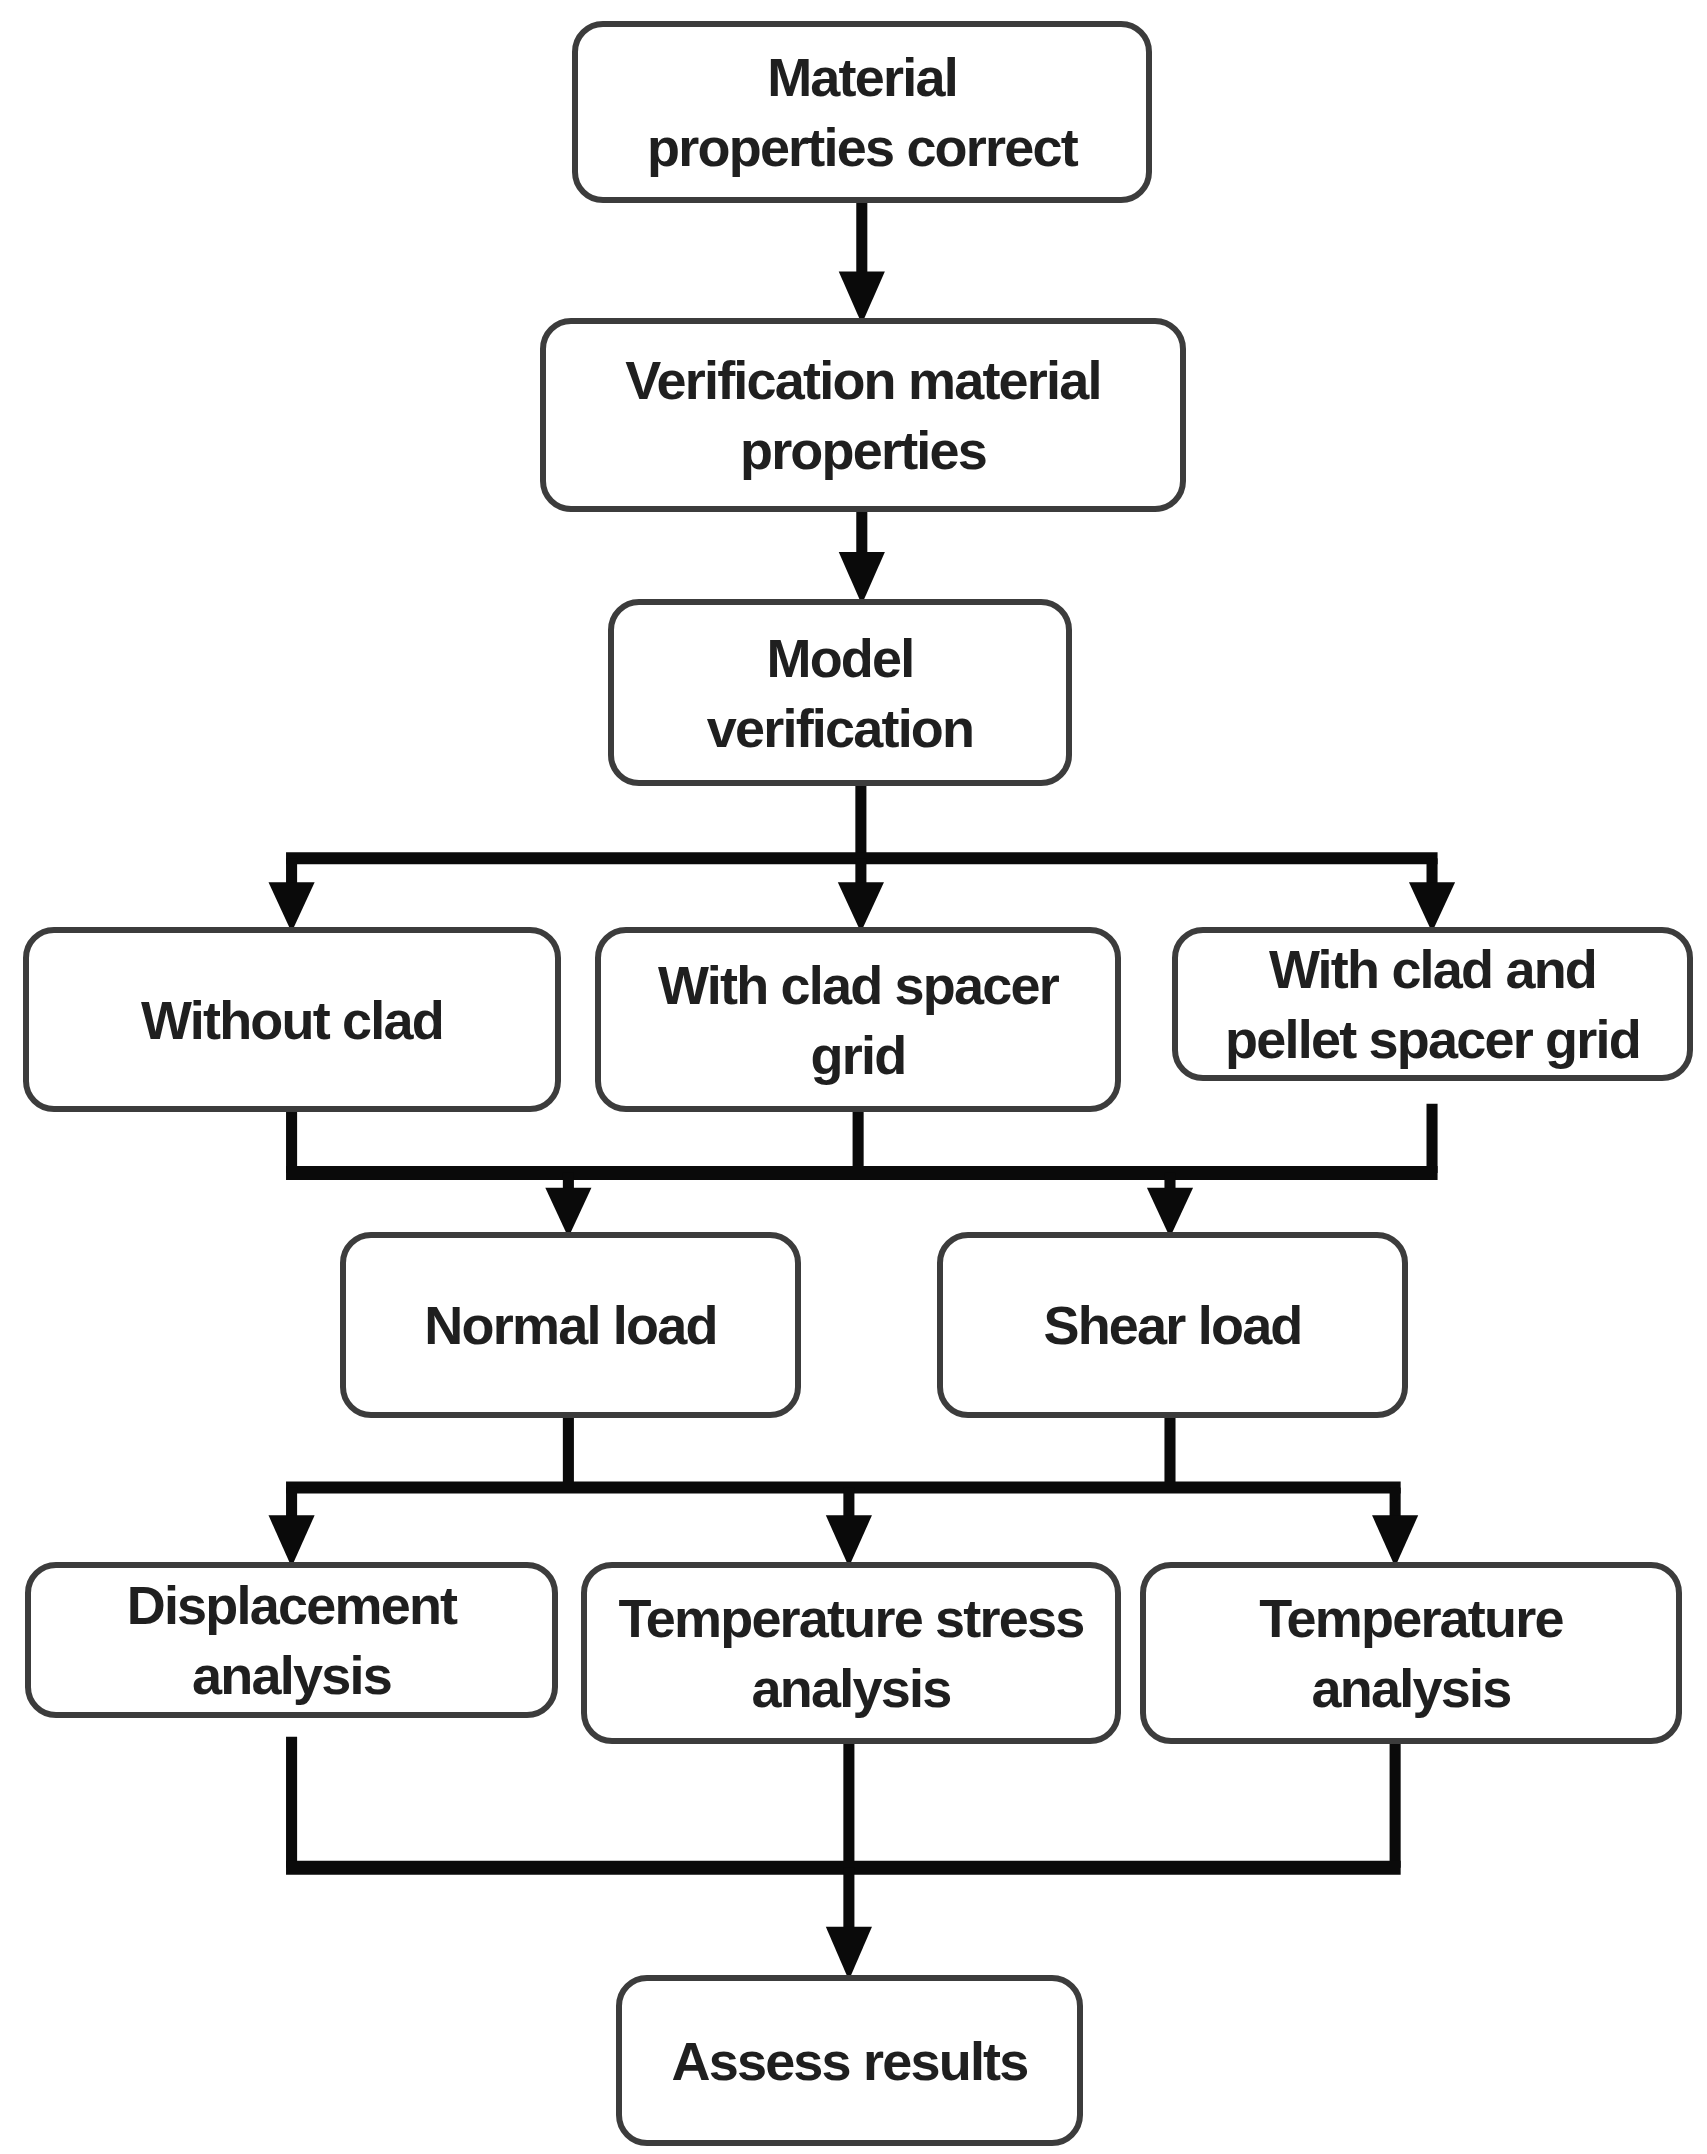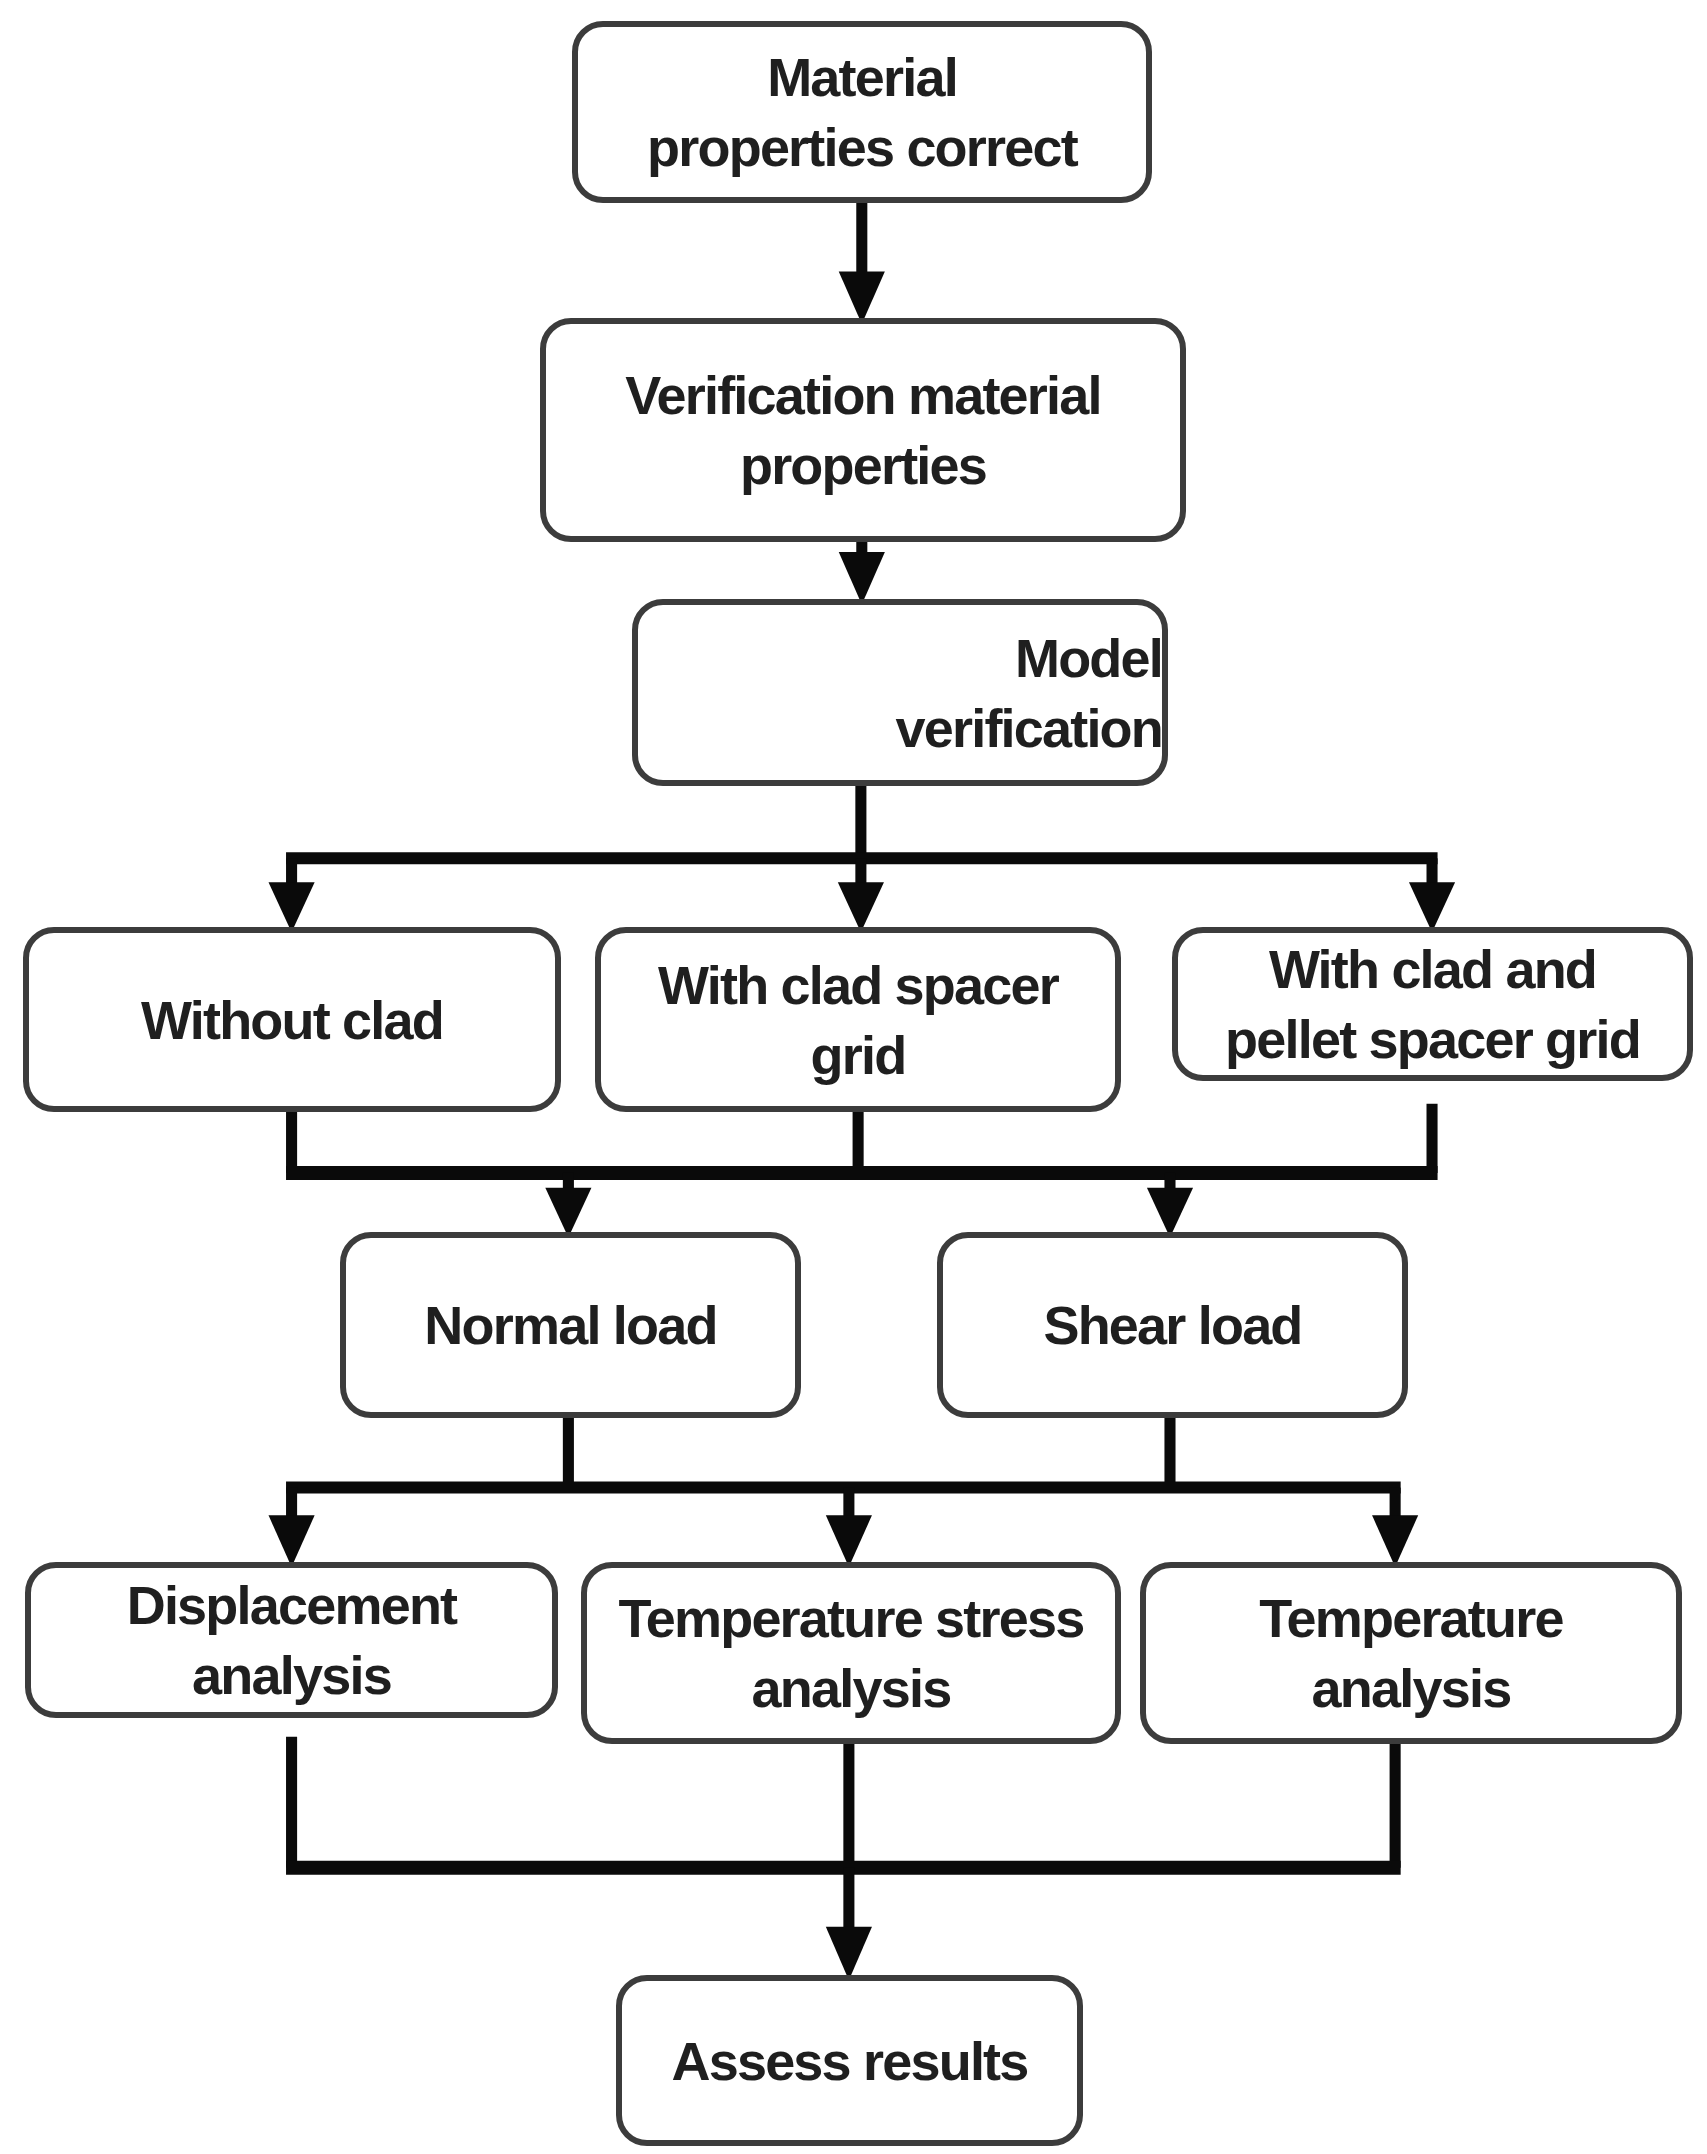--- a/index.html
+++ b/index.html
@@ -107,26 +107,26 @@
       <path class="shaft" d="M920 2024 V2090"></path>
       <path class="head" d="M895 2088 H945 L920 2146 Z"></path>
     </g>
   </svg>
 
   <div class="node" style="left:572px; top:21px; width:580px; height:182px;">
     <span>Material</span>
     <span>properties correct</span>
   </div>
 
-  <div class="node" style="left:540px; top:318px; width:646px; height:224px;">
+  <div class="node" style="left:540px; top:318px; width:646px; height:194px;">
     <span>Verification material</span>
     <span>properties</span>
   </div>
 
-  <div class="node" style="left:632px; top:599px; width:536px; height:187px;align-items:flex-end;">
+  <div class="node" style="left:608px; top:599px; width:464px; height:187px;">
     <span>Model</span>
     <span>verification</span>
   </div>
 
   <div class="node" style="left:23px; top:927px; width:538px; height:185px;">
     <span>Without clad</span>
   </div>
 
   <div class="node" style="left:595px; top:927px; width:526px; height:185px;">
     <span>With clad spacer</span>

